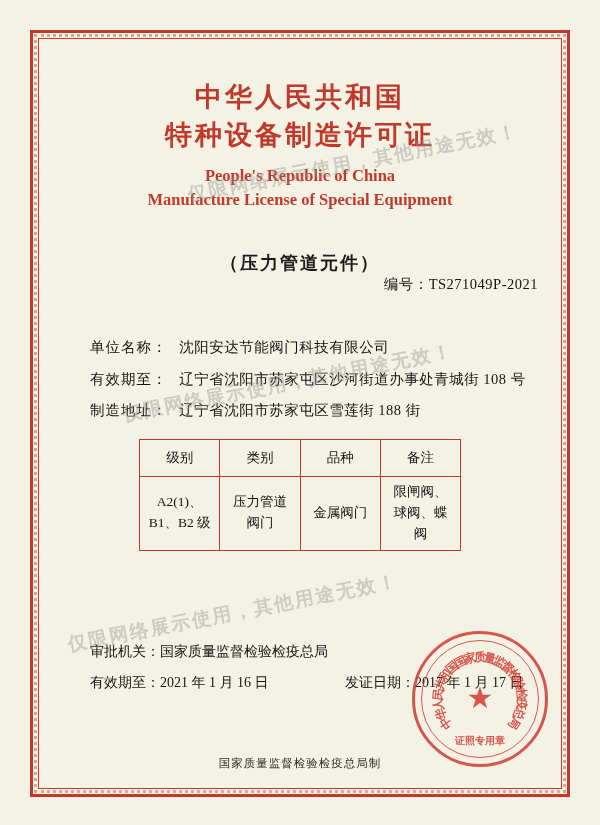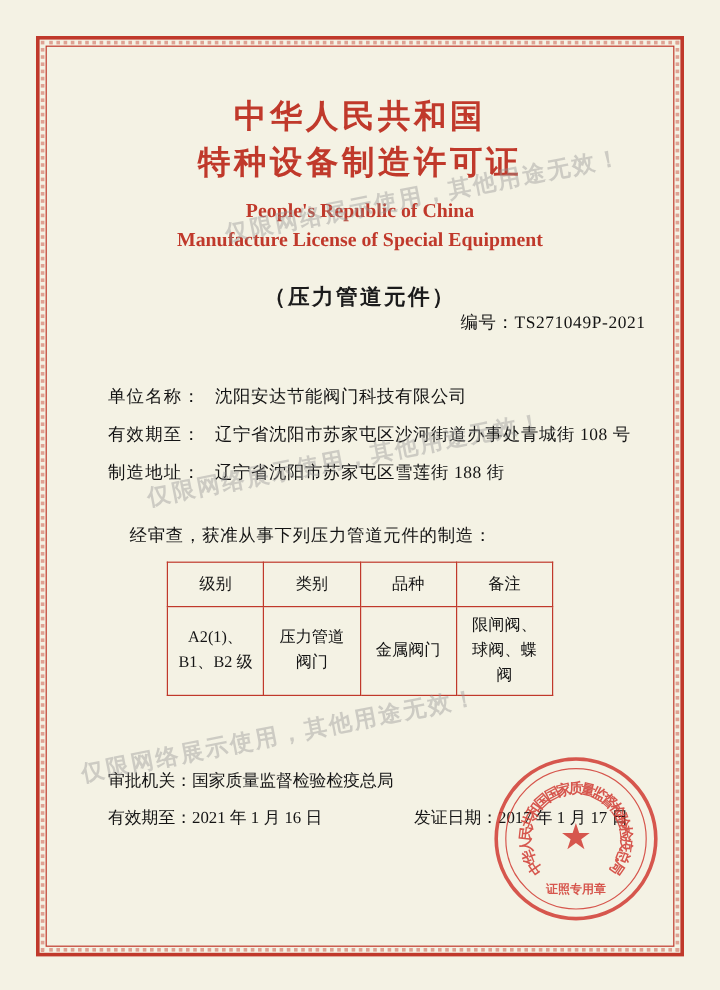--- a/index.html
+++ b/index.html
@@ -73,21 +73,21 @@
     font-weight: bold;
     line-height: 1.5;
     margin-top: 9px;
     font-family: "Liberation Serif", serif;
   }
   .subtitle-cn {
     text-align: center;
     color: #1b1b1b;
     font-size: 18px;
     letter-spacing: 2px;
-    margin-top: 22px;
+    margin-top: 38px;
     font-weight: bold;
   }
   .cert-no {
     text-align: right;
     font-size: 14.5px;
     color: #141414;
     padding-right: 10px;
     letter-spacing: .5px;
   }
   .fields {
@@ -269,21 +269,20 @@
       <div class="field-row">
         <span class="field-label">有效期至：</span>
         <span class="field-value">辽宁省沈阳市苏家屯区沙河街道办事处青城街 108 号</span>
       </div>
       <div class="field-row">
         <span class="field-label">制造地址：</span>
         <span class="field-value">辽宁省沈阳市苏家屯区雪莲街 188 街</span>
       </div>
     </div>
 
-    <div class="scope-line">经审查，获准从事下列压力管道元件的制造：</div>
 
     <table class="scope">
       <thead>
         <tr>
           <th>级别</th>
           <th>类别</th>
           <th>品种</th>
           <th>备注</th>
         </tr>
       </thead>
@@ -306,20 +305,21 @@
       <div class="footer-row">
         <div class="footer-left">
           <span>有效期至：</span><span>2021 年 1 月 16 日</span>
         </div>
         <div class="footer-right">
           <span>发证日期：</span><span>2017 年 1 月 17 日</span>
         </div>
       </div>
     </div>
 
+    <div class="bottom-note">国家质量监督检验检疫总局制</div>
   </div>
 
   <div class="seal">
     <div class="seal-inner"></div>
     <div class="seal-text" id="seal-ring">
         <span class="seal-char" style="transform: rotate(-125deg) translate(-50%, -50px);">中</span>
         <span class="seal-char" style="transform: rotate(-111.111deg) translate(-50%, -50px);">华</span>
         <span class="seal-char" style="transform: rotate(-97.2222deg) translate(-50%, -50px);">人</span>
         <span class="seal-char" style="transform: rotate(-83.3333deg) translate(-50%, -50px);">民</span>
         <span class="seal-char" style="transform: rotate(-69.4444deg) translate(-50%, -50px);">共</span>

